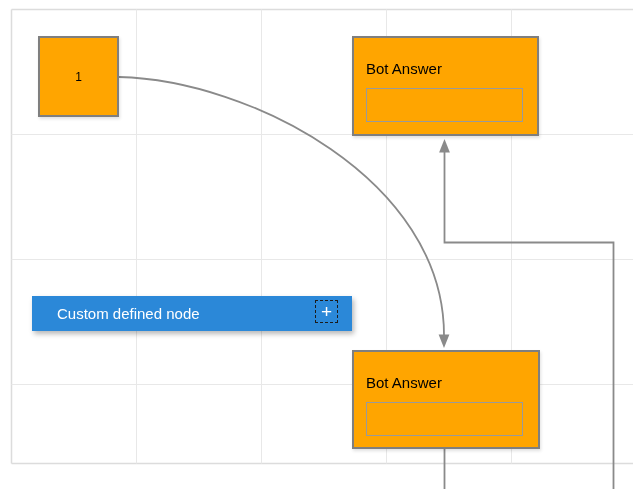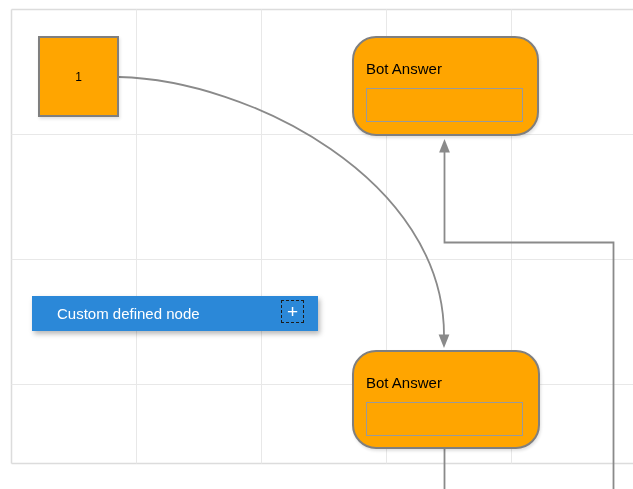--- a/index.html
+++ b/index.html
@@ -35,21 +35,21 @@
   .square-node {
     left: 38px; top: 36px;
     width: 77px; height: 77px;
     display: flex;
     align-items: center;
     justify-content: center;
     font-size: 12px;
     color: #000000;
   }
   .bot-node {
-    width: 183px; height: 96px; border-radius: 24px;
+    width: 183px; height: 96px;
   }
   .bot-node-top  { left: 352px; top: 36px; }
   .bot-node-bottom { left: 352px; top: 350px; width: 184px; height: 95px; }
   .bot-title {
     position: absolute;
     left: 12px; top: 22px;
     font-size: 15px;
     color: #000000;
     white-space: nowrap;
   }
@@ -58,21 +58,21 @@
     left: 12px; top: 50px;
     width: 155px; height: 32px;
     border: 1px solid #9a9a9a;
     background: transparent;
     font-size: 13px;
     color: #000000;
   }
   .custom-node {
     position: absolute;
     left: 32px; top: 296px;
-    width: 286px; height: 35px;
+    width: 320px; height: 35px;
     background: #2b88d8;
     box-shadow: 2px 3px 5px rgba(0,0,0,0.28);
   }
   .custom-label {
     position: absolute;
     left: 25px; top: 0;
     height: 35px;
     line-height: 35px;
     color: #ffffff;
     font-size: 15px;

